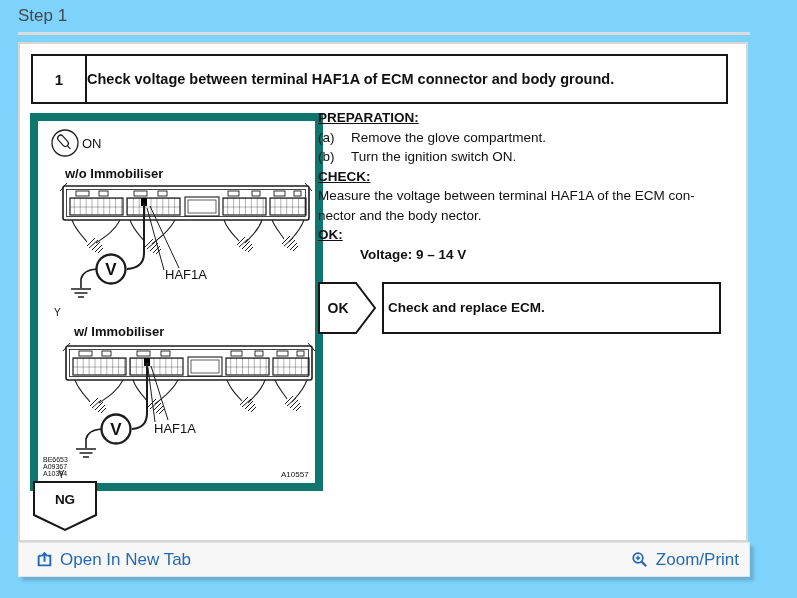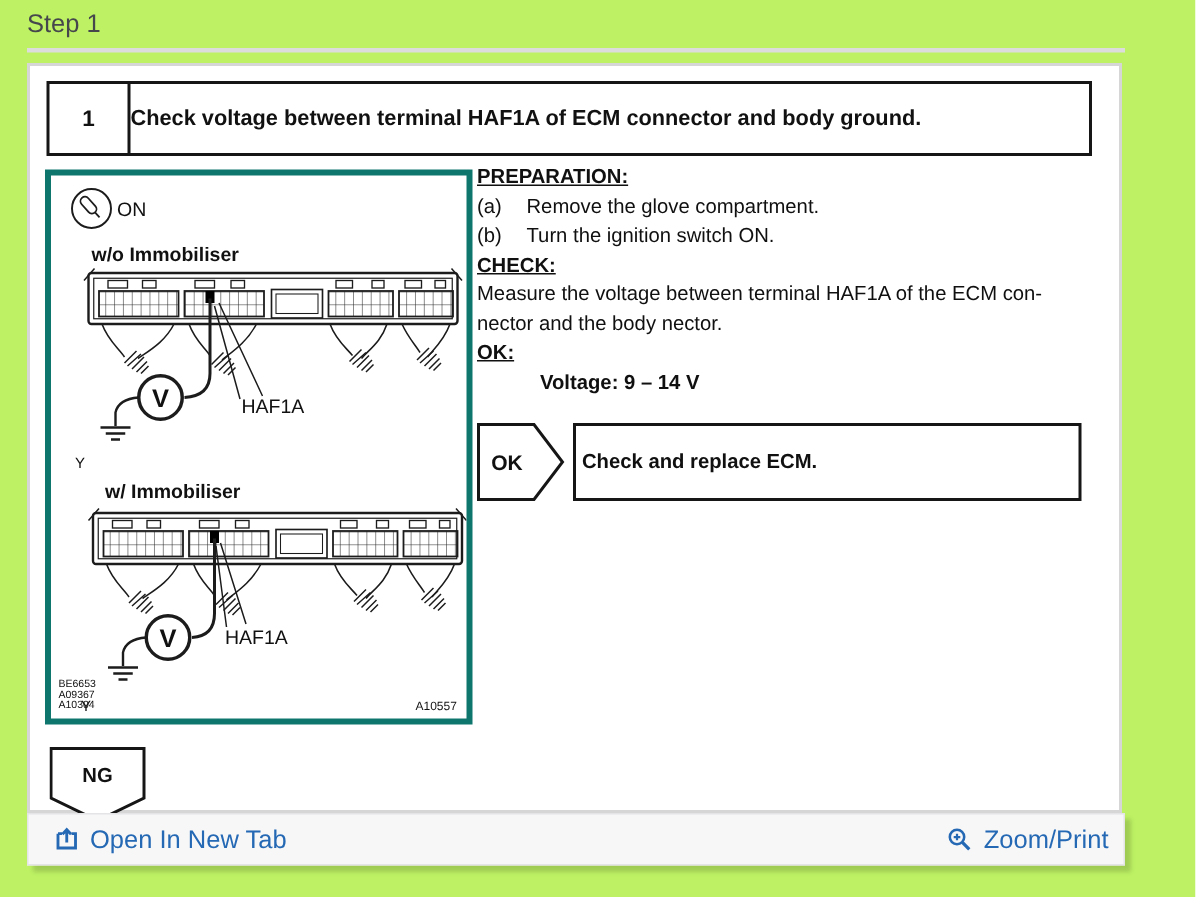--- a/index.html
+++ b/index.html
@@ -1,46 +1,46 @@
 <!DOCTYPE html>
 <html><head>
 <meta charset="utf-8">
 <style>
   html,body{margin:0;padding:0;background:#ffffff;}
-  .page{position:relative;width:797px;height:598px;background:#bef264;
+  .page{position:relative;width:797px;height:598px;background:#7dd3fc;
         font-family:"Liberation Sans",sans-serif;color:#111;overflow:hidden;}
 
   .step-heading{position:absolute;left:18px;top:6px;font-size:17px;color:#46474c;}
   .top-divider{position:absolute;left:18px;top:32px;width:732px;height:3px;background:#dcdcdc;}
 
   .doc-panel{position:absolute;left:18px;top:42px;width:726px;height:496px;
              border:2px solid #d6d6d6;background:#fff;}
 
   .proc-box{position:absolute;left:11px;top:10px;width:693px;height:46px;
             border:2px solid #161616;display:flex;background:#fff;}
   .proc-num{width:52px;border-right:2px solid #161616;display:flex;align-items:center;
             justify-content:center;font-weight:bold;font-size:15px;}
   .proc-title{flex:1;display:flex;align-items:center;padding-left:0;
               font-weight:bold;font-size:14.5px;}
 
   .fig-box{position:absolute;left:10px;top:69px;width:277px;height:362px;
-           border:4px solid #0f766e;background:#fff;}
+           border:8px solid #0f766e;background:#fff;}
   .fig-svg text{font-family:"Liberation Sans",sans-serif;fill:#111;}
 
   .right-col{position:absolute;left:298px;top:64px;width:416px;font-size:13.5px;
              line-height:19.5px;color:#101010;}
   .u-head{font-weight:bold;text-decoration:underline;}
   .item{display:flex;}
   .item-label{width:33px;flex:none;}
   .spec{font-weight:bold;padding-left:42px;}
   .ok-row{display:flex;margin-top:18px;height:52px;align-items:stretch;}
   .action-box{margin-left:4px;width:331px;border:2px solid #161616;display:flex;
               align-items:center;padding-left:4px;font-weight:bold;font-size:13.5px;}
 
-  .ng-wrap{position:absolute;left:13px;top:454px;width:65px;height:51px;}
+  .ng-wrap{position:absolute;left:13px;top:437px;width:65px;height:51px;}
 
   .footer-bar{position:absolute;left:18px;top:542px;width:732px;height:35px;
               background:#f7f7f8;border:1px solid #e4e4e6;box-sizing:border-box;
               box-shadow:4px 4px 3px rgba(0,0,0,0.16);
               display:flex;justify-content:space-between;align-items:center;
               padding:0 10px 0 17px;}
   .footer-link{color:#2569b4;font-size:17px;display:flex;align-items:center;gap:7px;
                cursor:pointer;text-decoration:none;}
   .footer-link svg{display:block;}
 </style>

